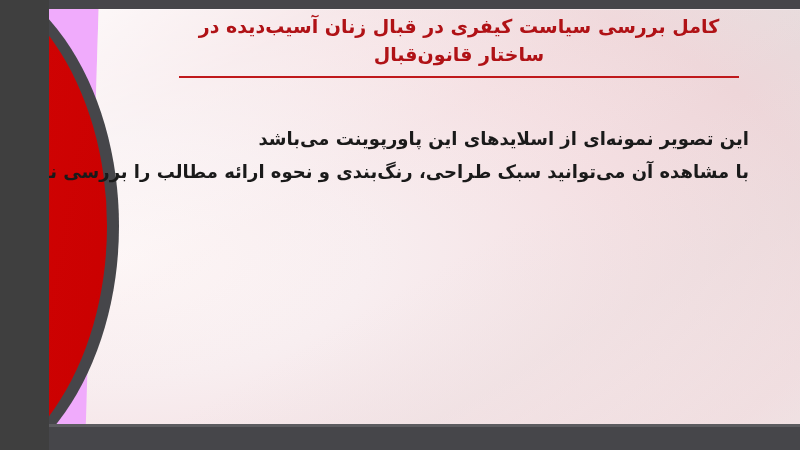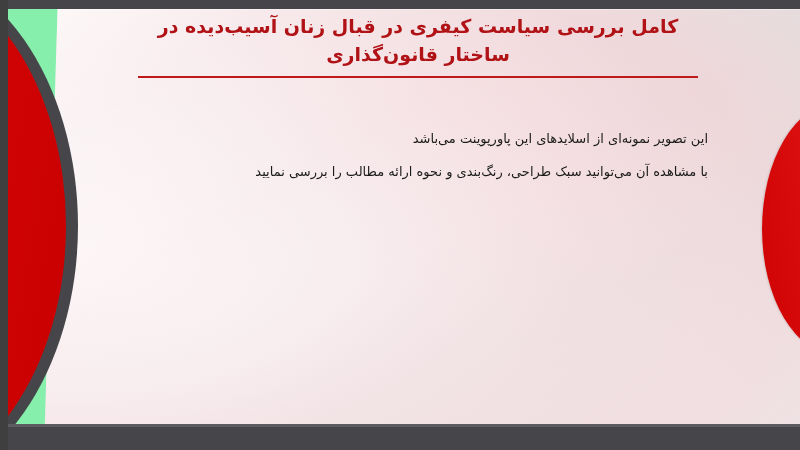--- a/index.html
+++ b/index.html
@@ -5,23 +5,22 @@
   html, body {
     margin: 0;
     padding: 0;
     background: #3f3f3f;
   }
   #slide {
     position: relative;
     width: 751px;
     height: 450px;
     overflow: hidden;
-    background: #86efac;
+    background: #f0abfc;
     font-family: "DejaVu Sans", "Liberation Sans", sans-serif;
-    padding-left: 41px;
   }
 
   
   .canvas {
     position: absolute;
     left: 0;
     top: 9px;
     width: 800px;
     height: 416px;
     background:
@@ -154,22 +153,22 @@
   .body-block {
     position: absolute;
     left: 90px;
     top: 122px;
     width: 610px;
     text-align: right;
     z-index: 6;
   }
   .body-line {
     color: #1a1a1a;
-    font-size: 13px;
-    font-weight: 400;
+    font-size: 18px;
+    font-weight: 700;
     line-height: 33px;
     white-space: nowrap;
   }
 </style>
 </head>
 <body>
 
 <div id="slide">
 
   <div class="canvas">
@@ -187,21 +186,21 @@
   <div class="left-ellipse-ring"></div>
   <div class="left-ellipse"></div>
 
   <div class="right-ellipse"></div>
 
   <div class="band-top"></div>
   <div class="band-bottom"></div>
 
   <div class="title-block">
     <div class="title-line">کامل بررسی سیاست کیفری در قبال زنان آسیب‌دیده در</div>
-    <div class="title-line">ساختار قانون‌گذاری</div>
+    <div class="title-line">ساختار قانون‌قبال</div>
   </div>
   <div class="title-rule"></div>
 
   <div class="body-block">
     <div class="body-line">این تصویر نمونه‌ای از اسلایدهای این پاورپوینت می‌باشد</div>
     <div class="body-line">با مشاهده آن می‌توانید سبک طراحی، رنگ‌بندی و نحوه ارائه مطالب را بررسی نمایید</div>
   </div>
 
 </div>
 

